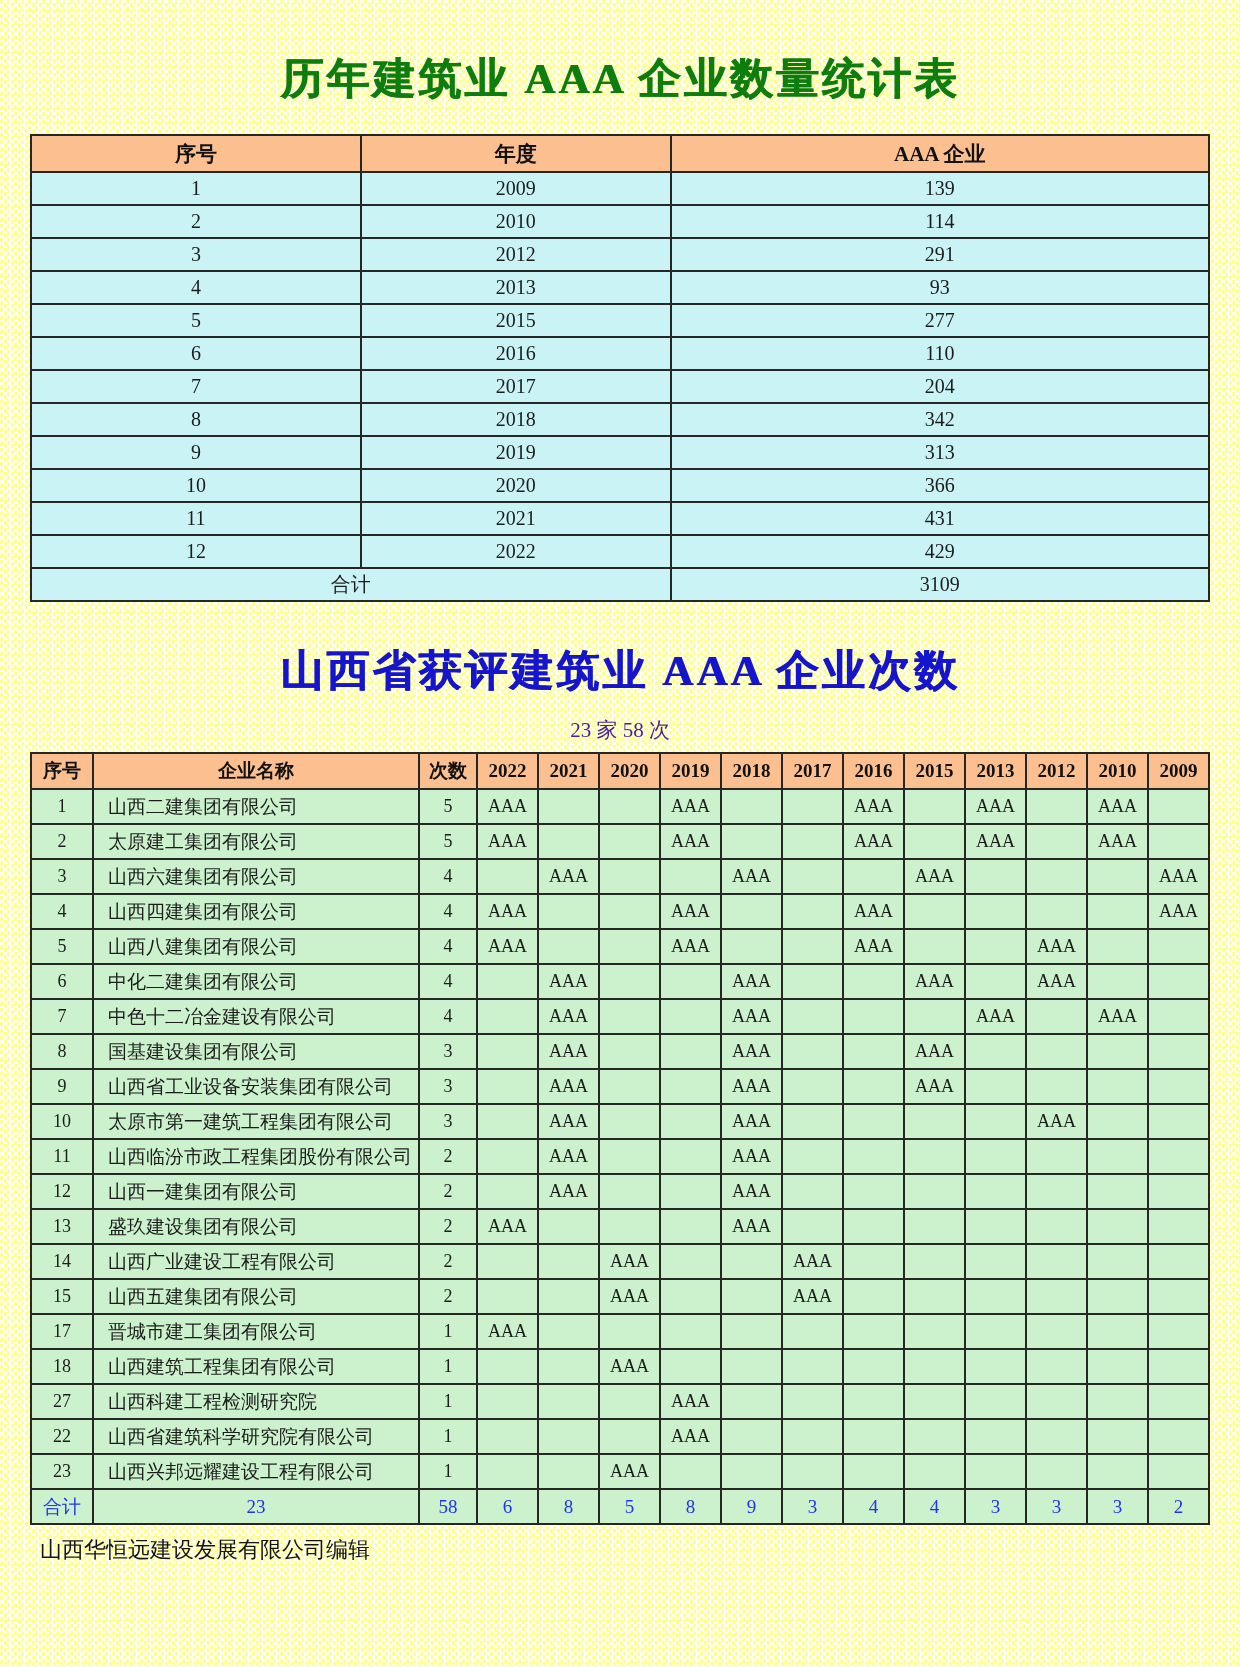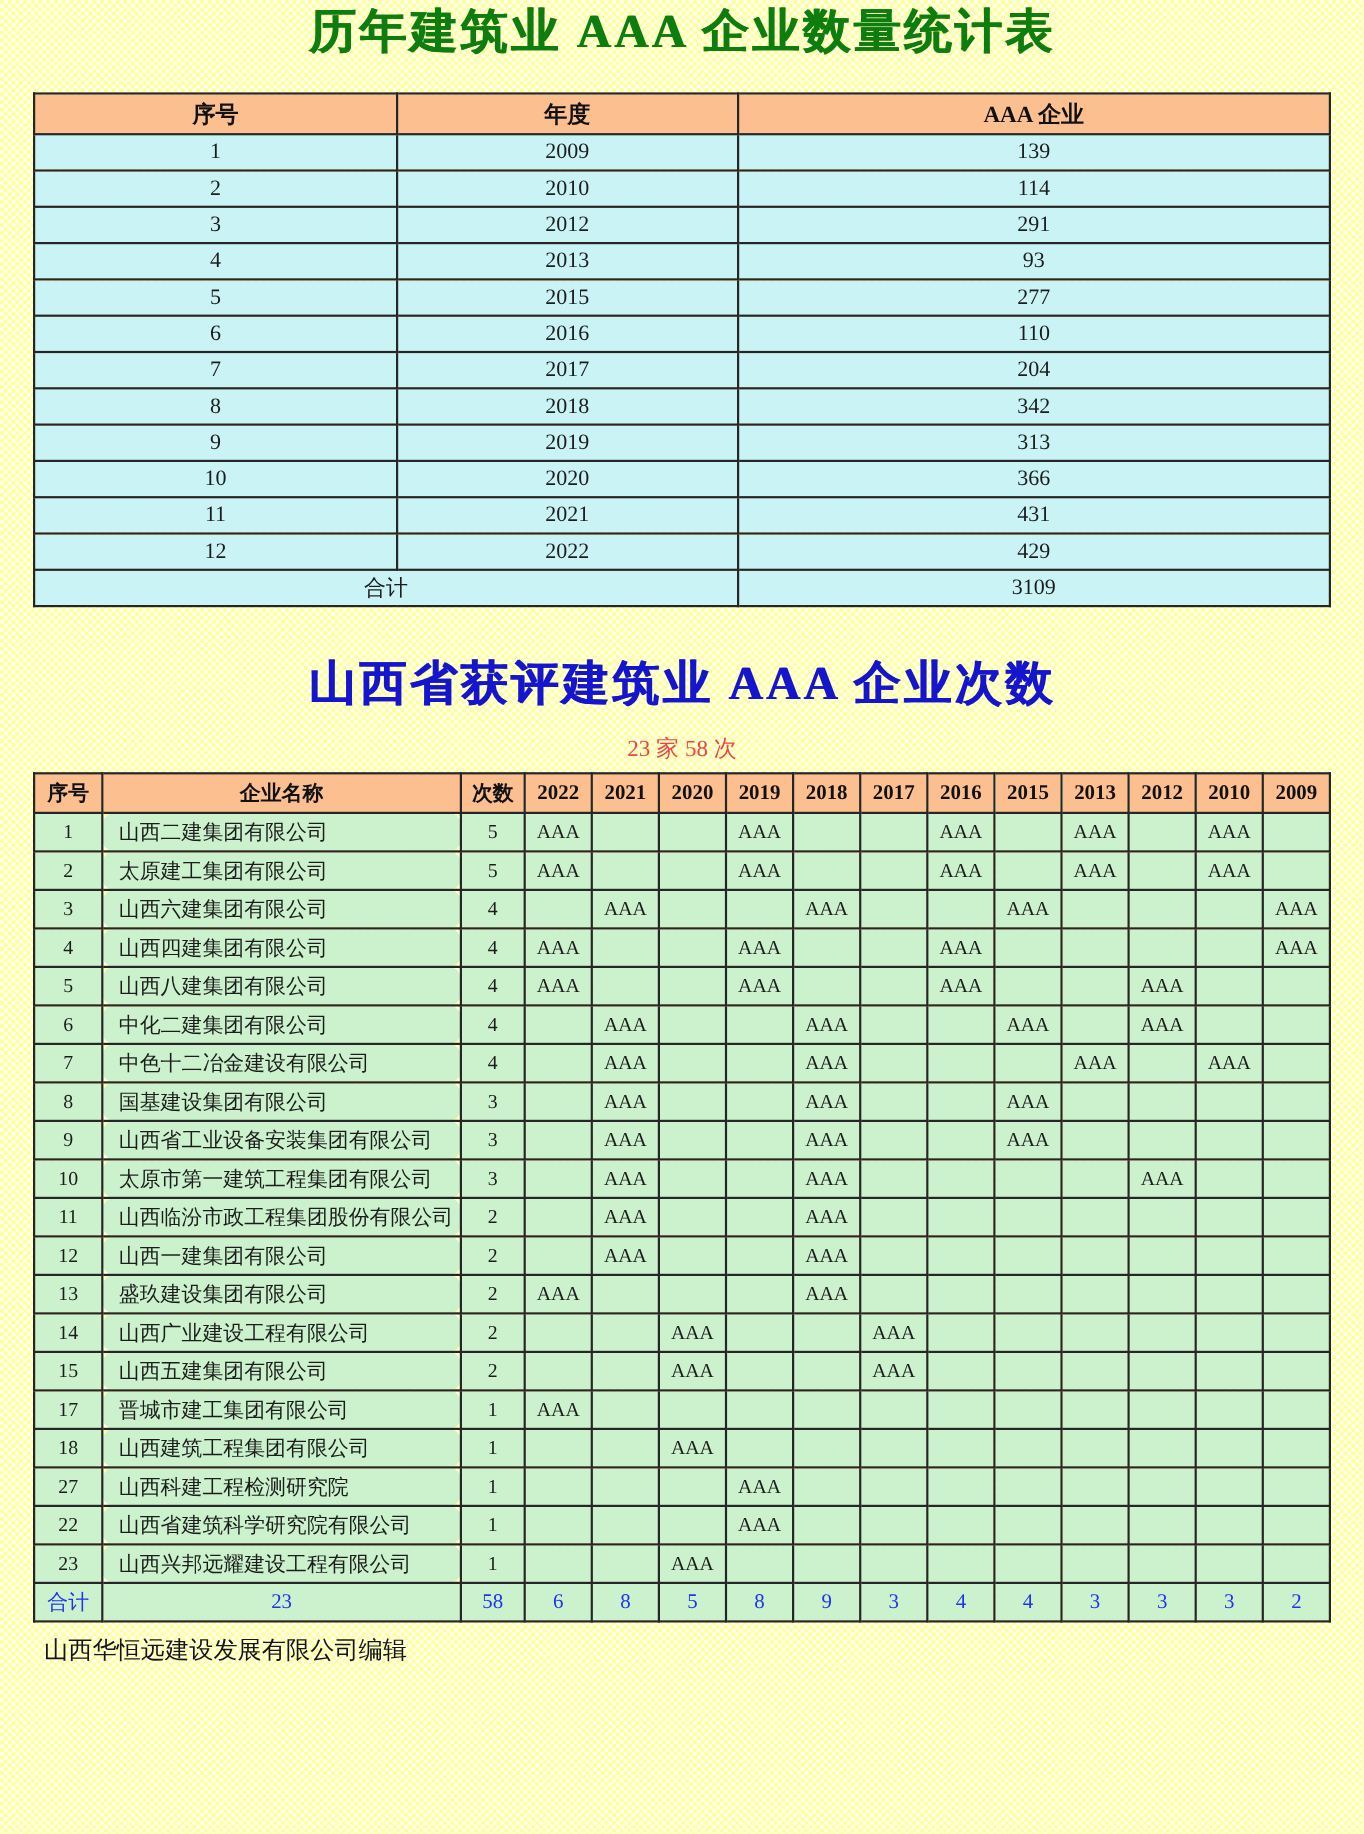--- a/index.html
+++ b/index.html
@@ -17,33 +17,34 @@
     overflow: hidden;
   }
   .page-title {
     text-align: center;
     font-weight: bold;
     font-size: 43px;
     letter-spacing: 3px;
     font-family: "Liberation Serif", "DejaVu Serif", serif;
   }
   .title-1 {
+    padding-top: 50px;
     color: var(--t1-title-color, #0D7E0D);
     text-shadow: 1px 0 0 currentColor;
   }
   .title-2 {
     margin-top: 40px;
     color: var(--t2-title-color, #1515CD);
     text-shadow: 1px 0 0 currentColor;
   }
   .subtitle {
     margin-top: 16px;
     text-align: center;
     font-size: 21px;
-    color: #ef4444;
+    color: #4c1d95;
   }
   table {
     border-collapse: collapse;
     table-layout: fixed;
   }
   td, th {
     border: 2px solid #262626;
     text-align: center;
     overflow: hidden;
     white-space: nowrap;
@@ -81,21 +82,20 @@
   #table2 td {
     background: var(--t2-row-bg, #CBF2CD);
     height: 31px;
     font-size: 18px;
     color: #1c1c1c;
   }
   #table2 td.name-cell {
     text-align: left;
     padding-left: 14px;
     font-size: 19px;
-    border-radius: 11px;
   }
   #table2 tr.total-row td {
     color: var(--t2-total-color, #2233EE);
     font-size: 19px;
   }
   .footer-credit {
     margin: 10px 0 0 40px;
     font-size: 22px;
     color: #141414;
   }

